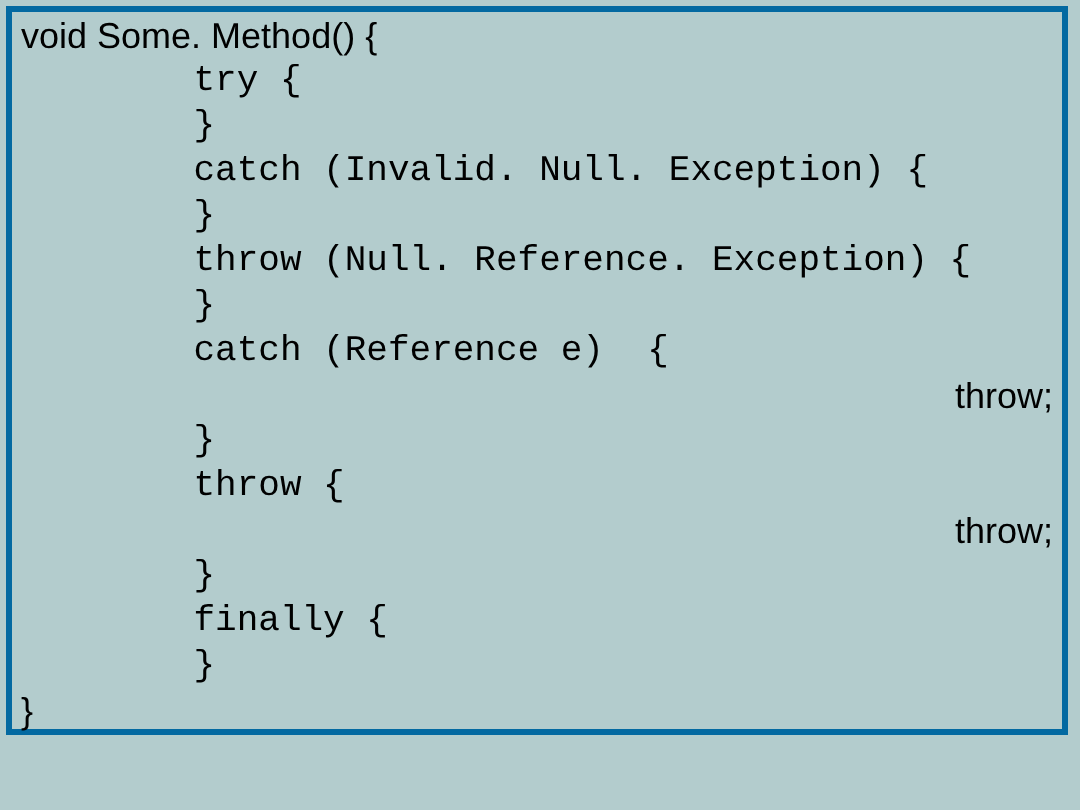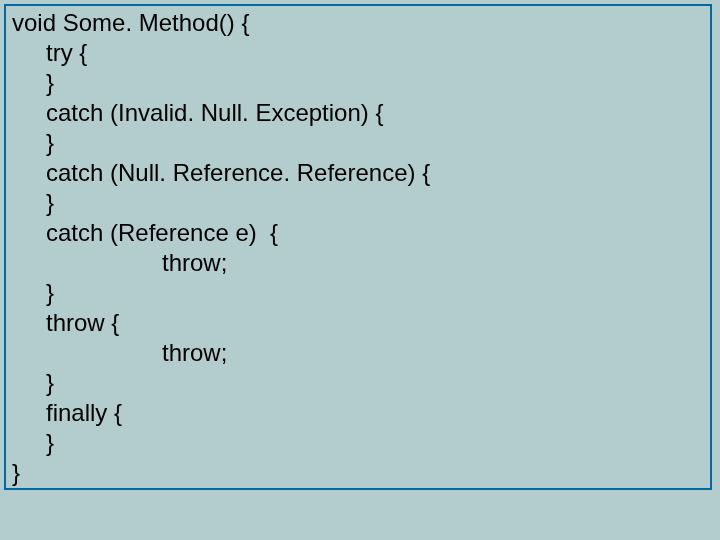--- a/index.html
+++ b/index.html
@@ -11,41 +11,41 @@
       font-family: Arial, Helvetica, sans-serif;
       font-size: 24px;
       color: #000;
     }
     .code-box {
       position: absolute;
       top: 4px;
       left: 4px;
       right: 8px;
       bottom: 50px;
-      border: 2px solid #0369a1;
+      border: 4px solid #0369a1;
       padding: 2px 6px 19px 6px;
       box-sizing: border-box;
     }
     .line {
       white-space: pre;
       line-height: 1.25;
     }
-    .indent1 { margin-left: 34px; }
-    .indent2 { margin-left: 150px; }
+    .indent1 { margin-left: 115px; font-family: Liberation Mono, monospace; }
+    .indent2 { margin-left: 150px; text-align: right; }
   </style>
 </head>
 <body>
 
 <div class="code-box">
   <div class="line">void Some. Method() {</div>
   <div class="line indent1">try {</div>
   <div class="line indent1">}</div>
   <div class="line indent1">catch (Invalid. Null. Exception) {</div>
   <div class="line indent1">}</div>
-  <div class="line indent1">catch (Null. Reference. Reference) {</div>
+  <div class="line indent1">throw (Null. Reference. Exception) {</div>
   <div class="line indent1">}</div>
   <div class="line indent1">catch (Reference e)  {</div>
   <div class="line indent2">throw;</div>
   <div class="line indent1">}</div>
   <div class="line indent1">throw {</div>
   <div class="line indent2">throw;</div>
   <div class="line indent1">}</div>
   <div class="line indent1">finally {</div>
   <div class="line indent1">}</div>
   <div class="line">}</div>

